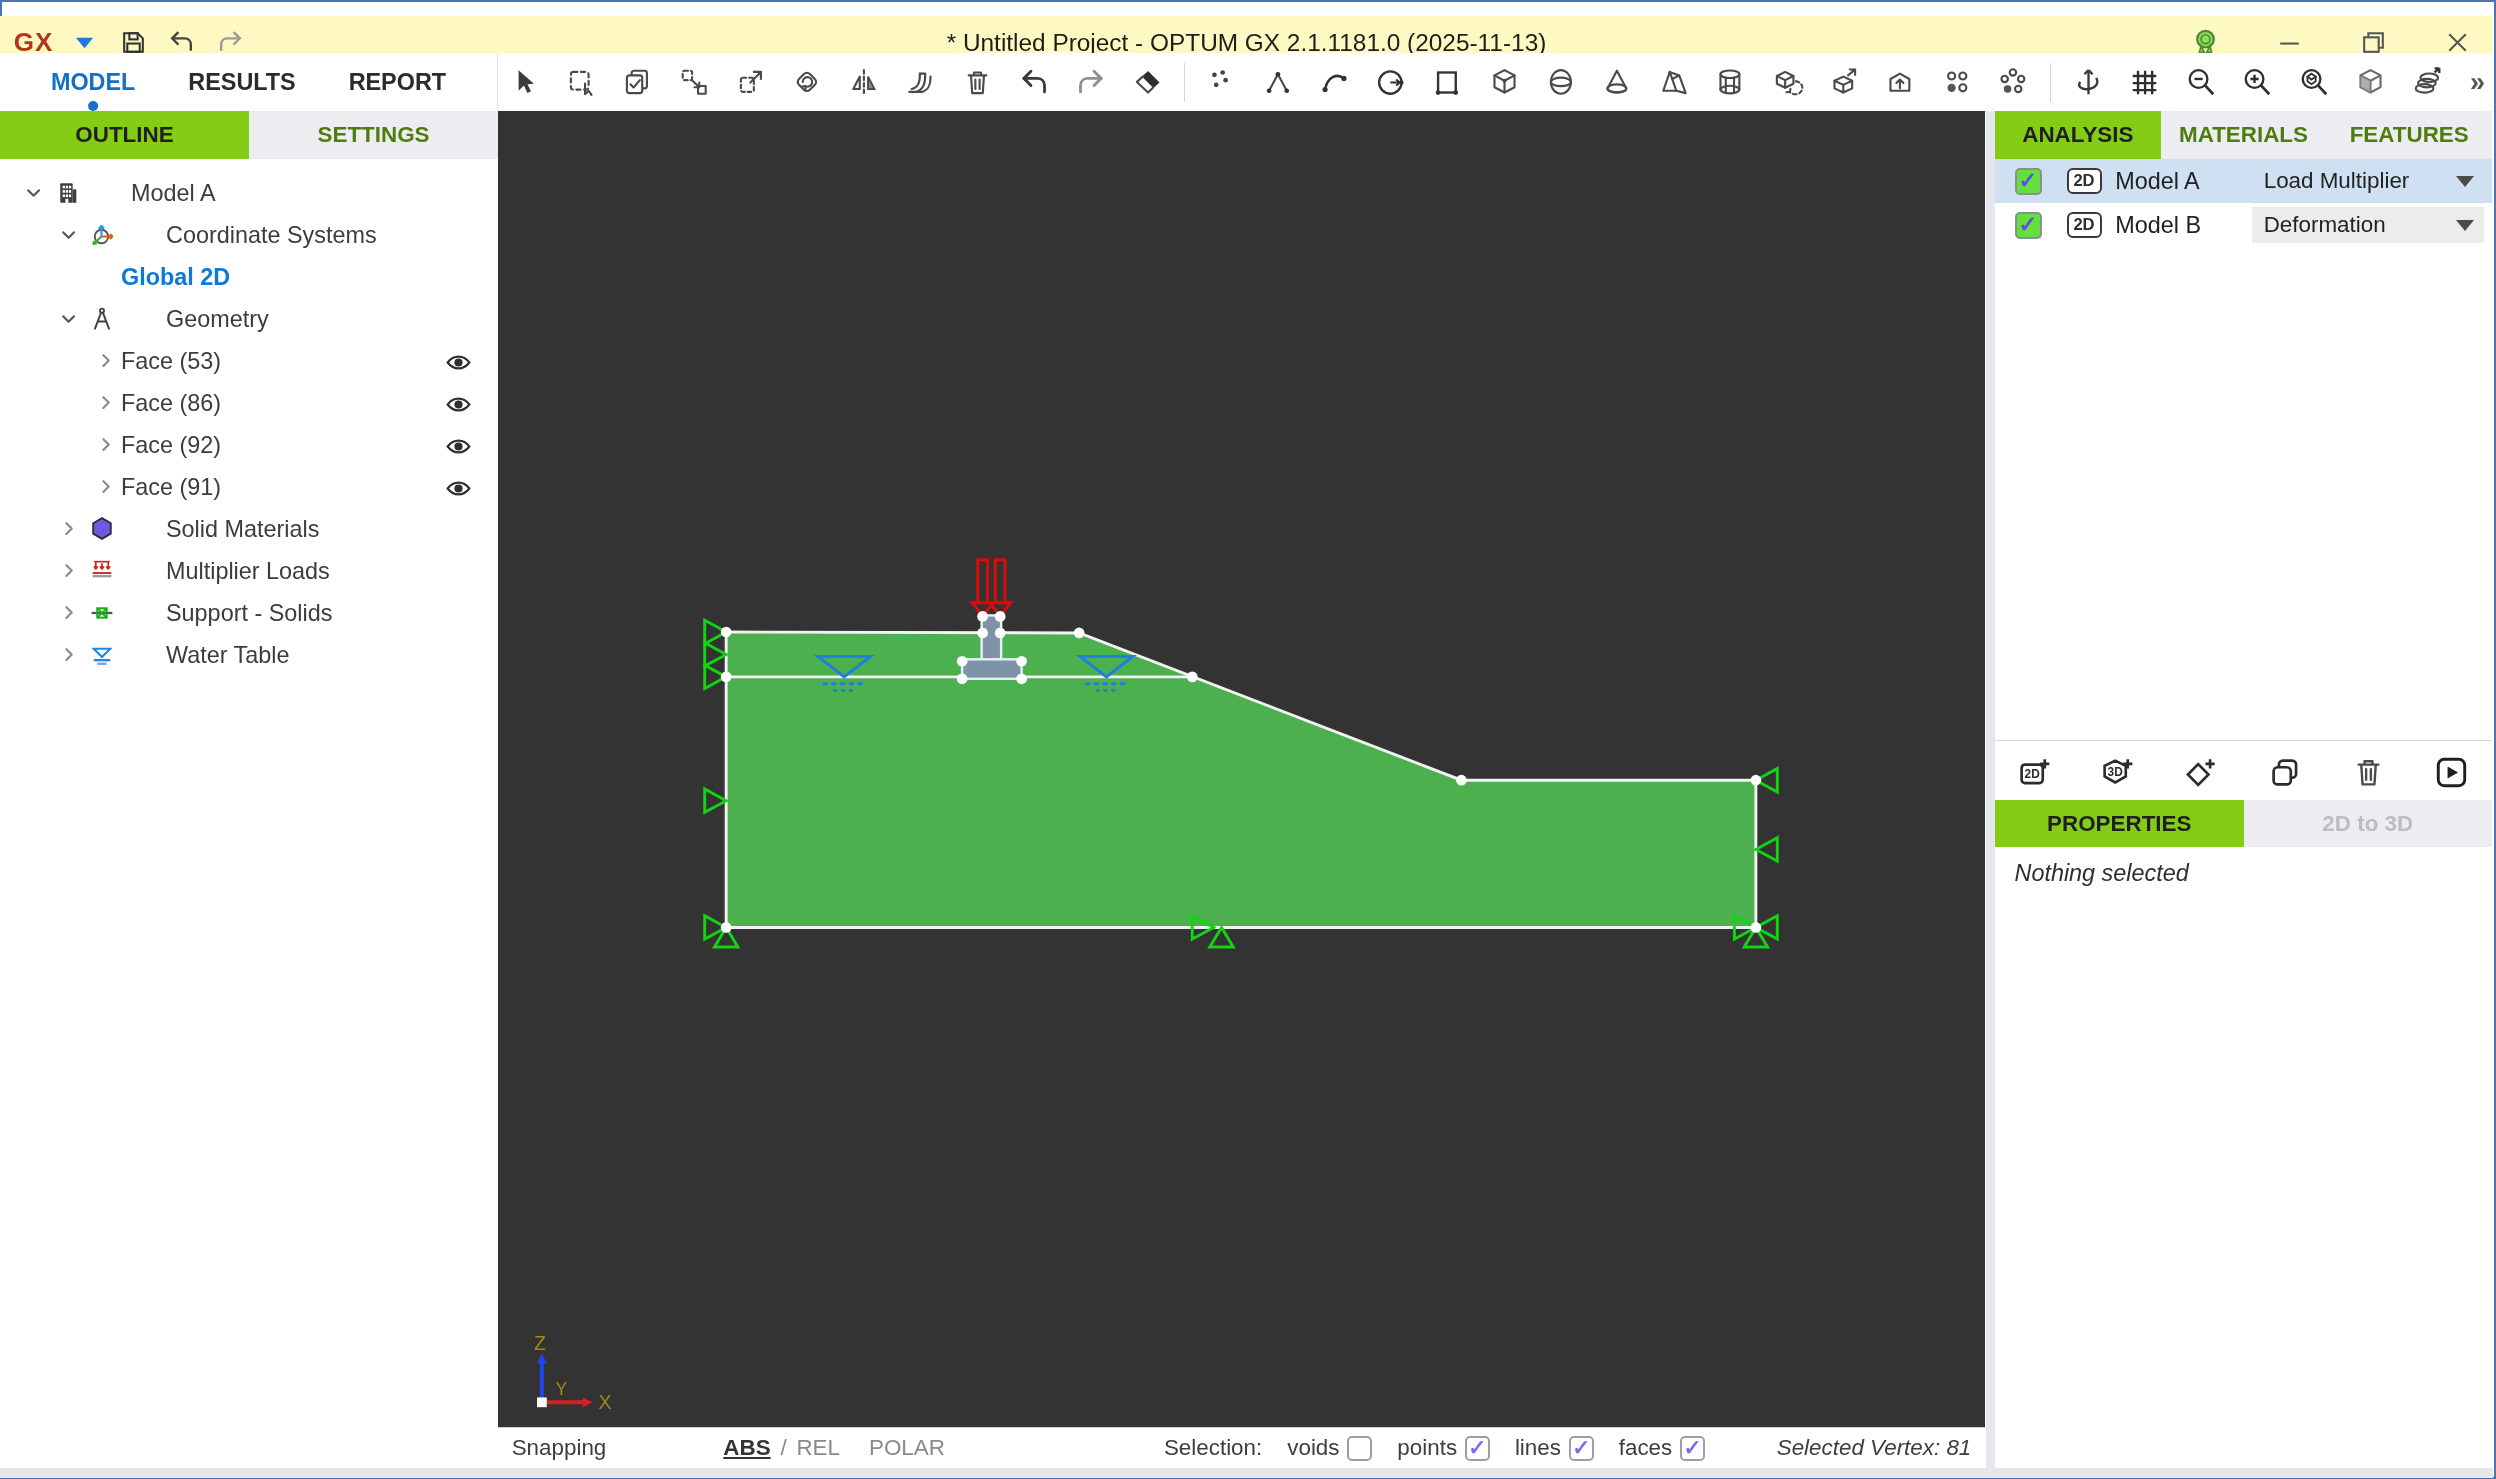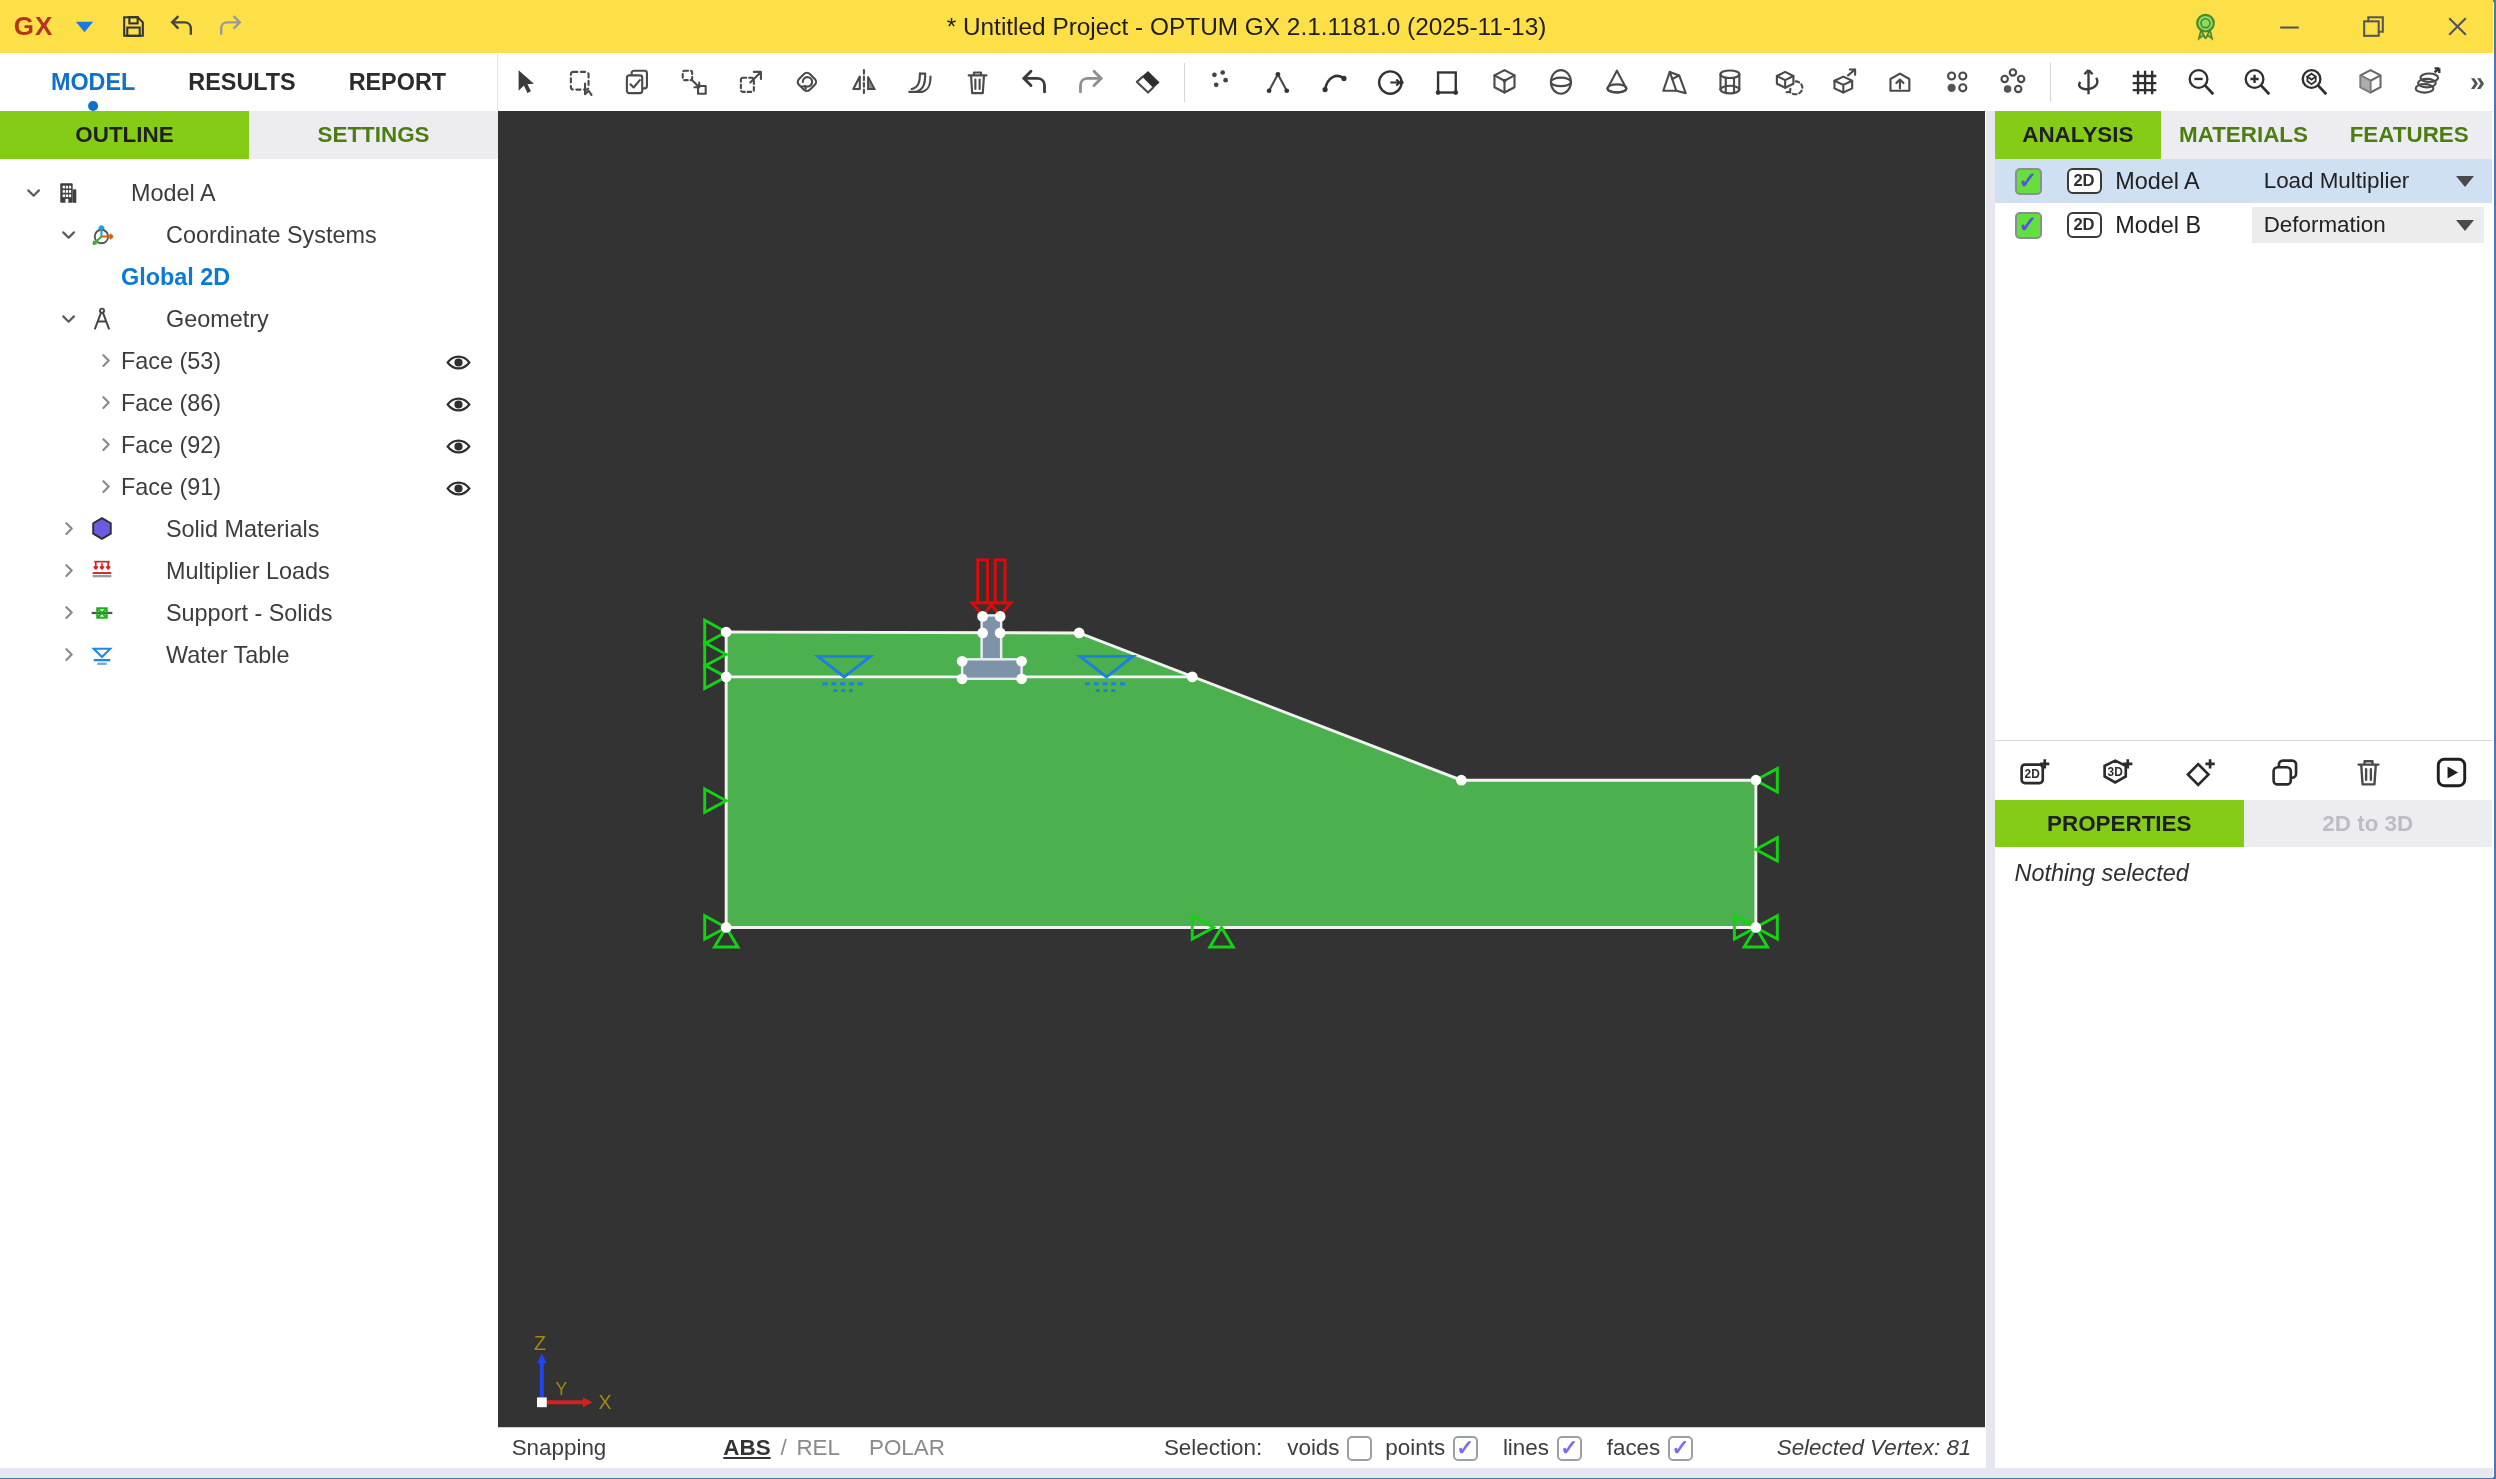--- a/index.html
+++ b/index.html
@@ -1,20 +1,20 @@
 <!DOCTYPE html>
 <html><head>
 <meta charset="utf-8">
 <style>
   * { margin:0; padding:0; box-sizing:border-box; }
   html,body { width:2497px; height:1479px; font-family:"Liberation Sans", sans-serif; background:#fff; overflow:hidden; }
   .win { position:absolute; inset:0; border:2px solid #4a77b4; }
 
   
-  .titlebar { position:absolute; left:0; top:0; width:2493px; height:53px; background:#fde047; }
+  .titlebar { position:absolute; left:0; top:16px; width:2493px; height:53px; background:#fef9c3; }
   .title-left { position:absolute; left:13.7px; top:0; height:53px; display:flex; align-items:center; gap:13.7px; }
   .logo { font-weight:bold; font-size:26px; color:#b5341e; letter-spacing:1px; }
   .tbtn { width:35px; height:35px; display:flex; align-items:center; justify-content:center; }
   .title-text { position:absolute; left:0; right:0; top:0; height:53px; text-align:center; line-height:53px; font-size:24.4px; color:#1d1d1d; }
   .title-right { position:absolute; right:17.6px; top:0; height:53px; display:flex; align-items:center; gap:49px; }
 
   
   .menurow { position:absolute; left:0; top:53px; width:2493px; height:59px; background:#fff; border-bottom:1px solid #dddde4; display:flex; }
   .menutabs { width:498px; display:flex; justify-content:space-evenly; align-items:center; border-right:1px solid #e3e3ea; }
   .menutab { font-size:23.4px; font-weight:bold; color:#2b2b2b; position:relative; padding:3.9px 2px; cursor:default; }
@@ -623,21 +623,21 @@
     </svg>
   </div>
 
 <div class="statusbar">
   <span class="sp" style="margin-left:13.7px">Snapping</span>
   <span class="sp abs" style="margin-left:117px">ABS</span>
   <span class="sp dim" style="margin-left:9.8px">/</span>
   <span class="sp dim" style="margin-left:9.8px">REL</span>
   <span class="sp dim" style="margin-left:29px">POLAR</span>
   <span class="sp" style="margin-left:219px">Selection:</span>
-  <span class="sp" id="sel-options"><span style="margin-left: 25px;">voids</span><span class="cbox"></span><span style="margin-left: 13px;">points</span><span class="cbox">
+  <span class="sp" id="sel-options"><span style="margin-left: 25px;">voids</span><span class="cbox"></span><span style="margin-left: 25px;">points</span><span class="cbox">
         <span class="chk">✓</span>
       </span><span style="margin-left: 25px;">lines</span><span class="cbox">
         <span class="chk">✓</span>
       </span><span style="margin-left: 25px;">faces</span><span class="cbox">
         <span class="chk">✓</span>
       </span></span>
   <span class="vertexinfo">Selected Vertex: 81</span>
 </div>
 <div class="bottomstrip"></div>
 

